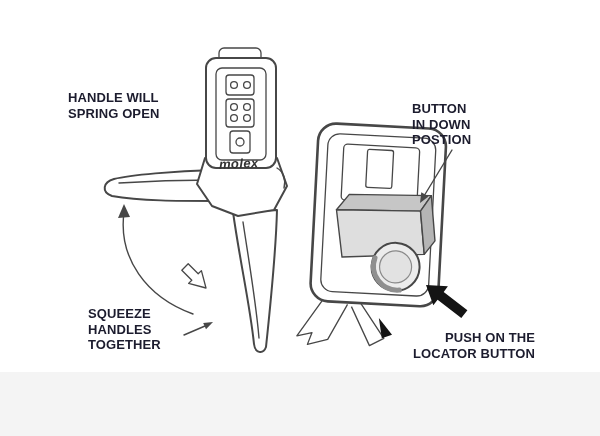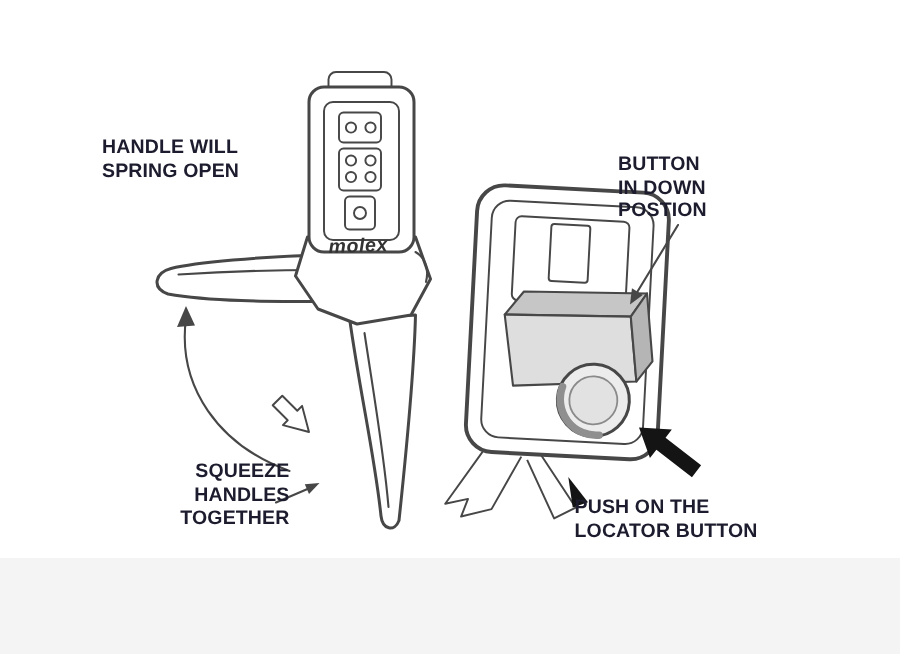--- a/index.html
+++ b/index.html
@@ -125,26 +125,26 @@
       <path class="thin" d="M452 150 L 424 196"></path>
       <polygon class="arrowfill" points="420,203 421.3,192.2 428.5,196.6"></polygon>
     </g>
 
     <polygon class="dark" points="467.4,310.2 443.7,291.9 447.9,286.3 426,285 433.3,305.3 437.6,299.8 461.3,318.1"></polygon>
   </svg>
 
   <div class="label" style="left:68px;top:90px;">HANDLE WILL
 SPRING OPEN</div>
 
-  <div class="label" style="left:88px;top:306px;width:105px;text-align:right;">SQUEEZE
+  <div class="label" style="left:88px;top:306px;width:105px;text-align:left;">SQUEEZE
 HANDLES
 TOGETHER</div>
 
   <div class="label" style="left:412px;top:101px;">BUTTON
 IN DOWN
 POSTION</div>
 
-  <div class="label" style="left:383px;top:330px;width:152px;text-align:left;">PUSH ON THE
+  <div class="label" style="left:383px;top:330px;width:152px;text-align:right;">PUSH ON THE
 LOCATOR BUTTON</div>
 
   <div class="brand">molex</div>
 
 </div>
 
 </body></html>

